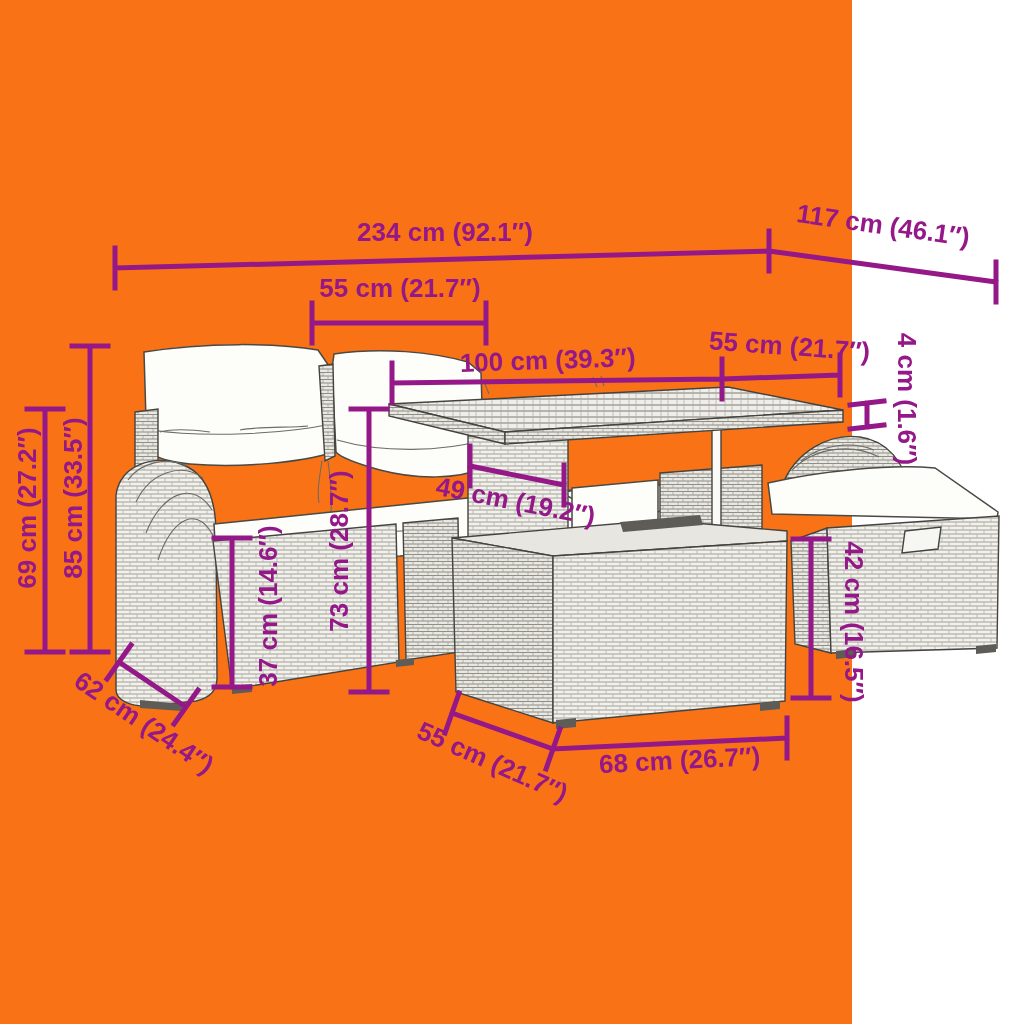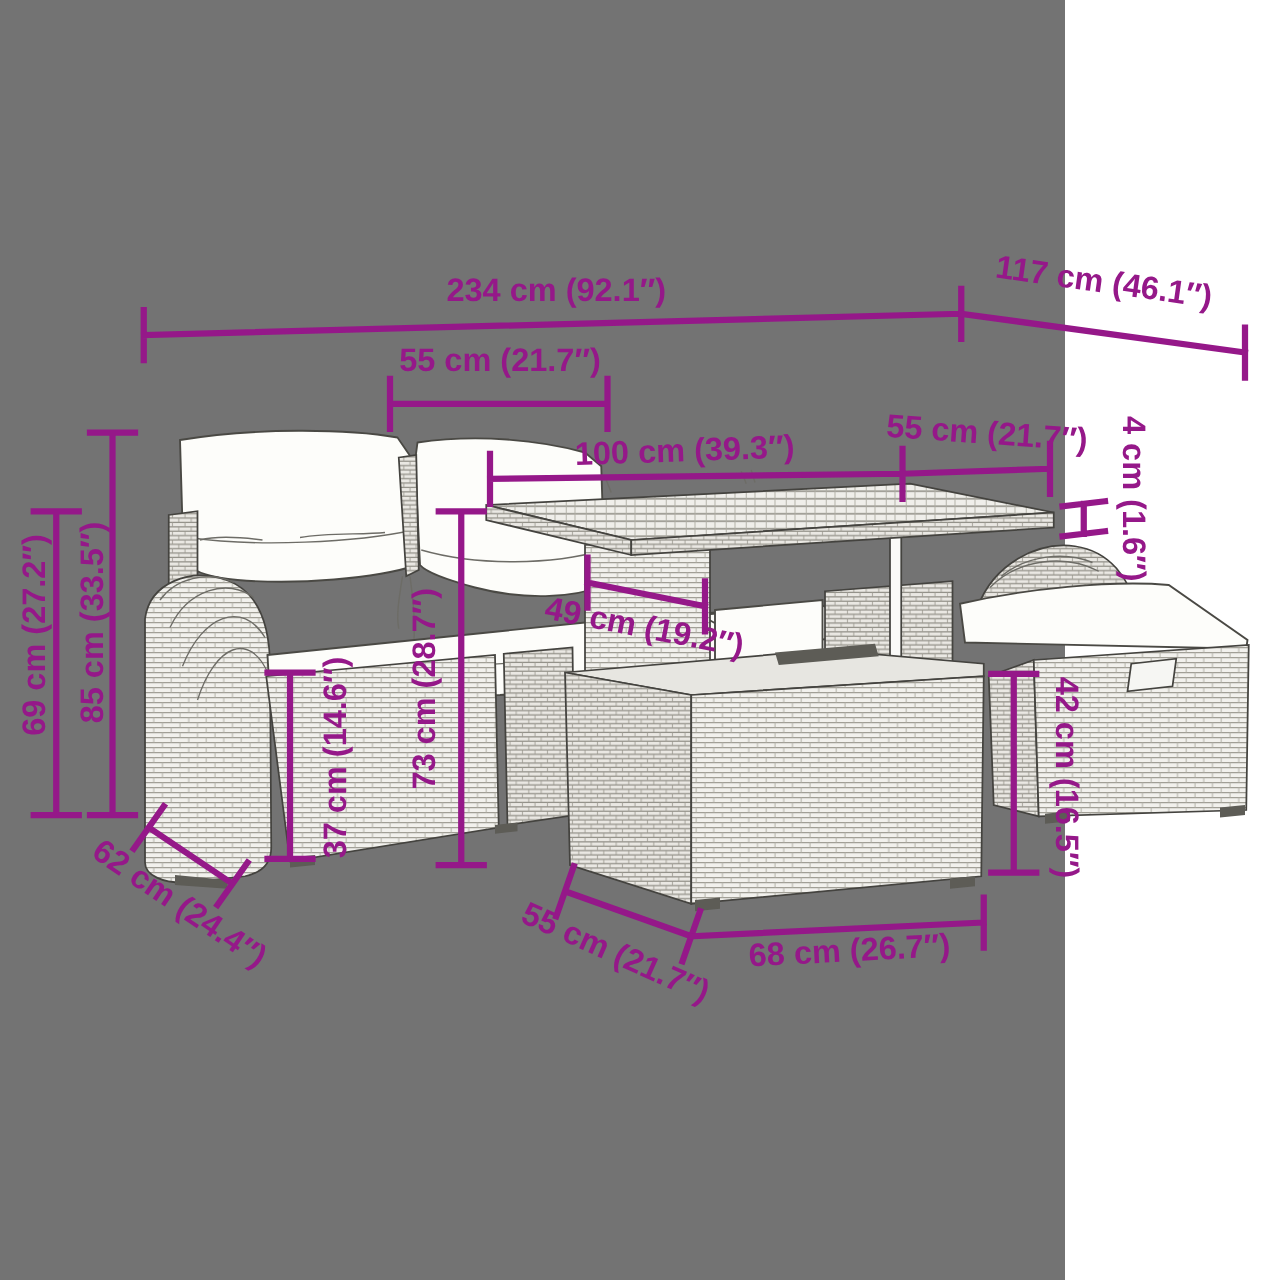--- a/index.html
+++ b/index.html
@@ -1,17 +1,17 @@
 <!DOCTYPE html>
 <html><head>
 <meta charset="utf-8">
 <style>
   html,body{margin:0;padding:0;background:#ffffff;}
   body{width:1024px;height:1024px;overflow:hidden;font-family:"Liberation Sans",sans-serif;}
-  #stage{width:852px;height:1024px;position:relative;background:#737373;}
+  #stage{width:852px;height:1024px;position:relative;background:#f97316;}
   svg{display:block;}
   .dim-line{stroke:#951889;stroke-width:5;fill:none;stroke-linecap:square;}
   .dim-label{fill:#951889;font-family:"Liberation Sans",sans-serif;font-weight:bold;font-size:26px;}
   .art{stroke:#44433f;stroke-width:1.4;}
   .art-thin{stroke:#6d6c66;stroke-width:1.1;fill:none;}
   .cushion{fill:#fdfdfa;stroke:#4a4944;stroke-width:1.5;}
   .dark{fill:#5d5c56;stroke:none;}
 </style>
 </head>
 <body>

